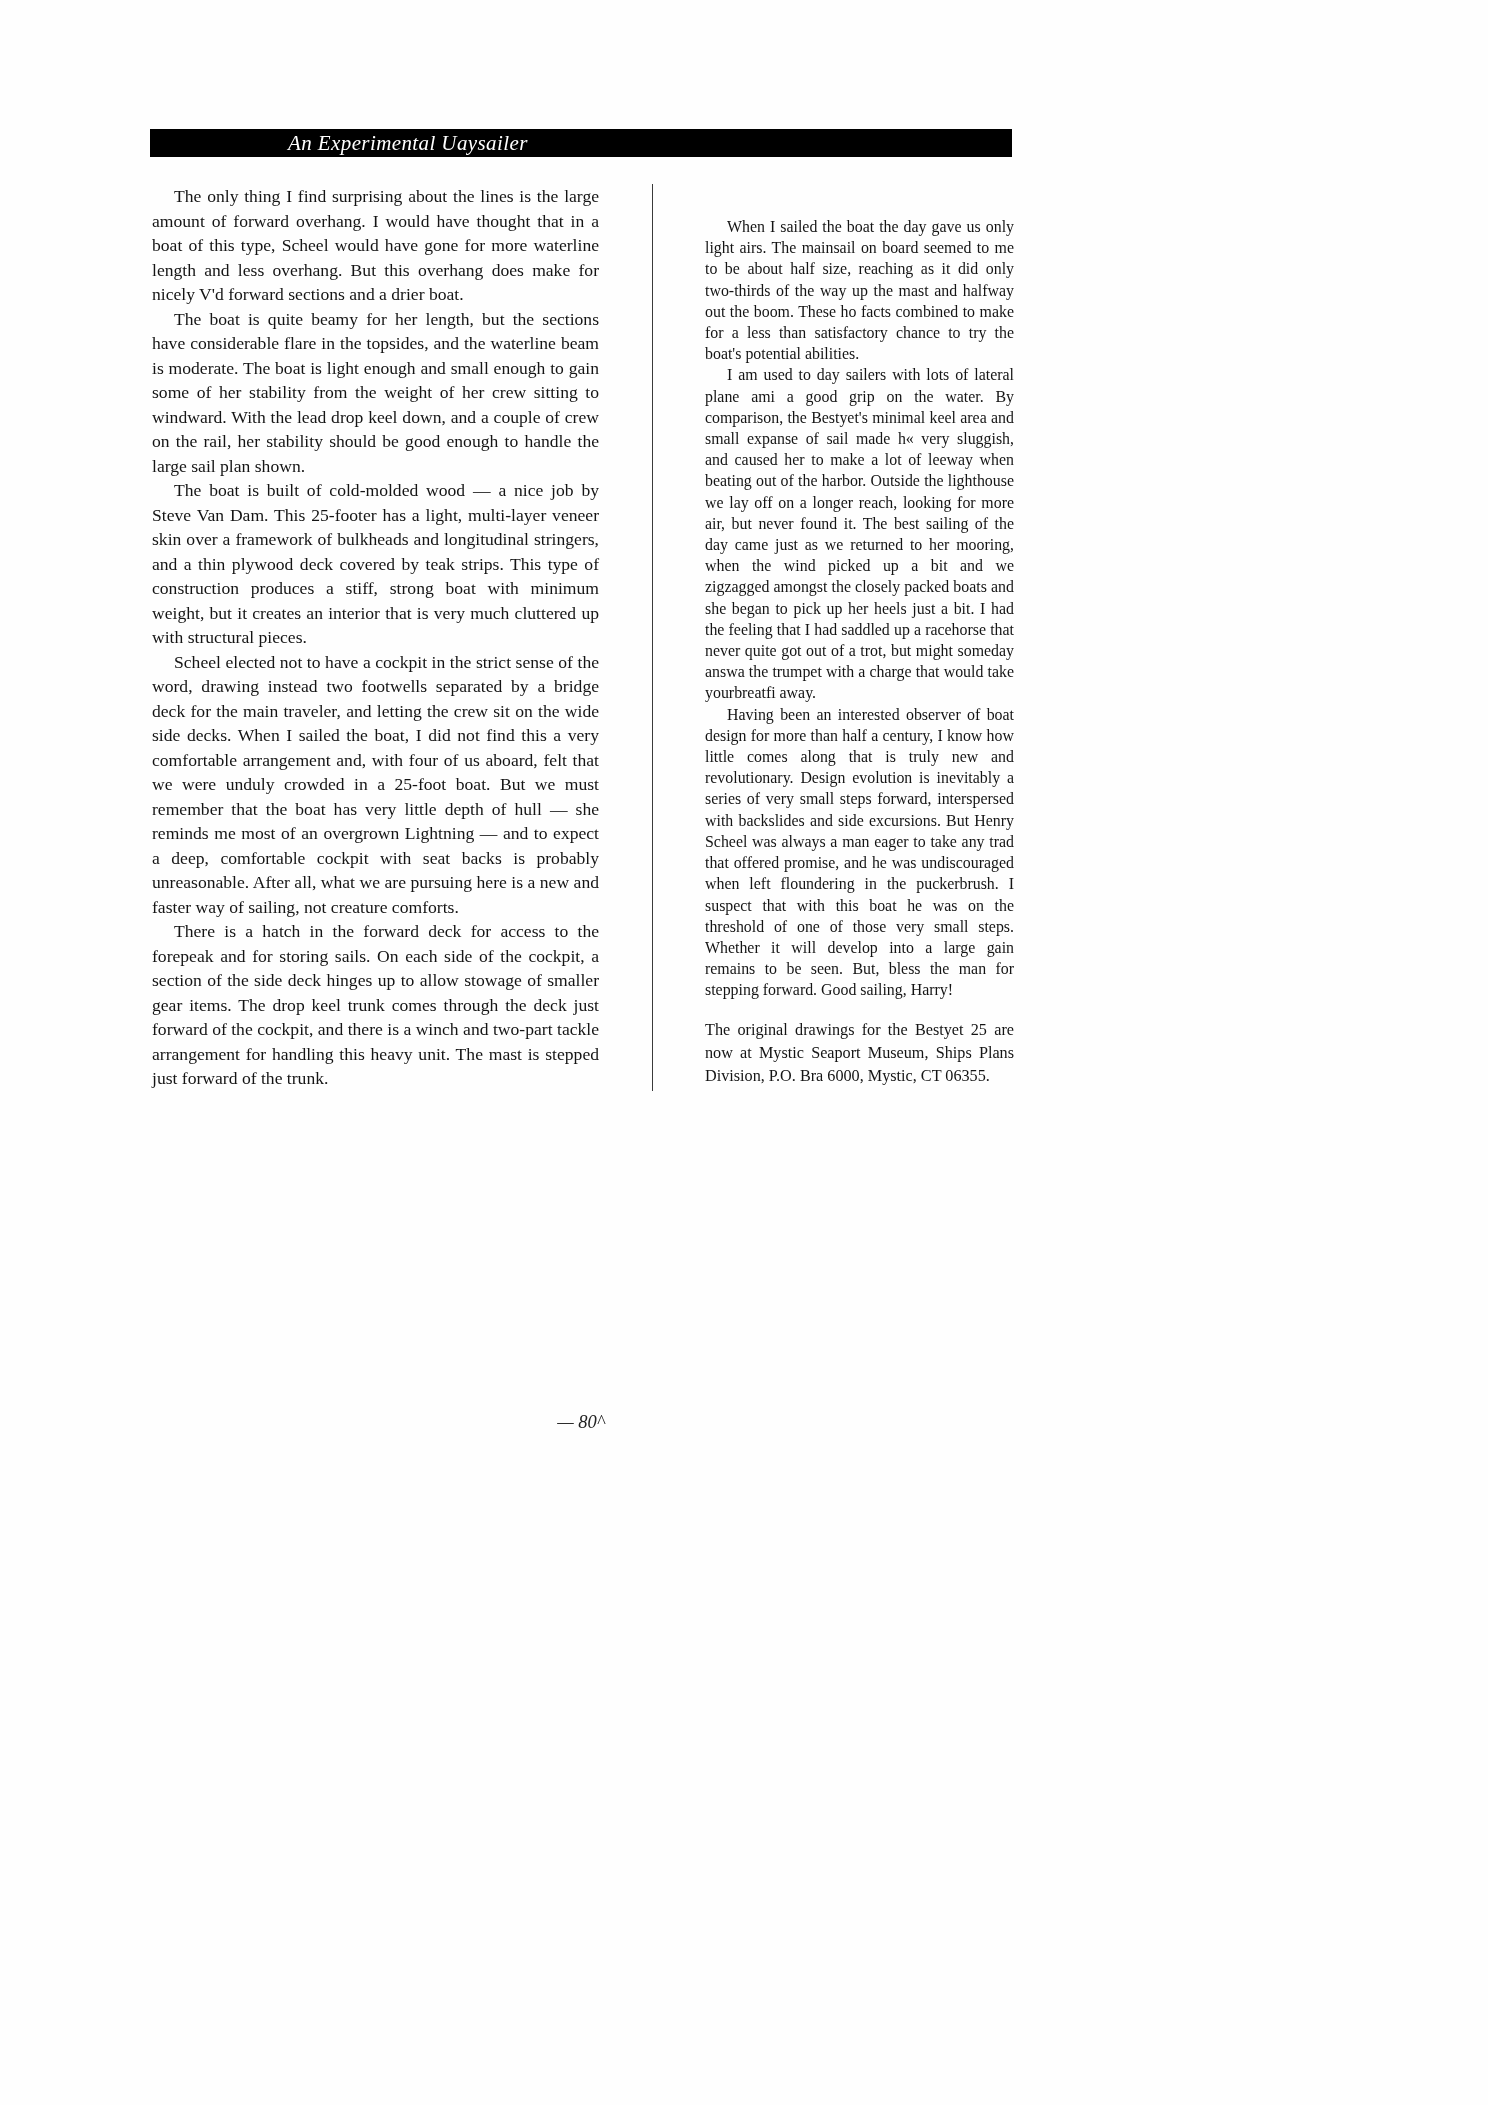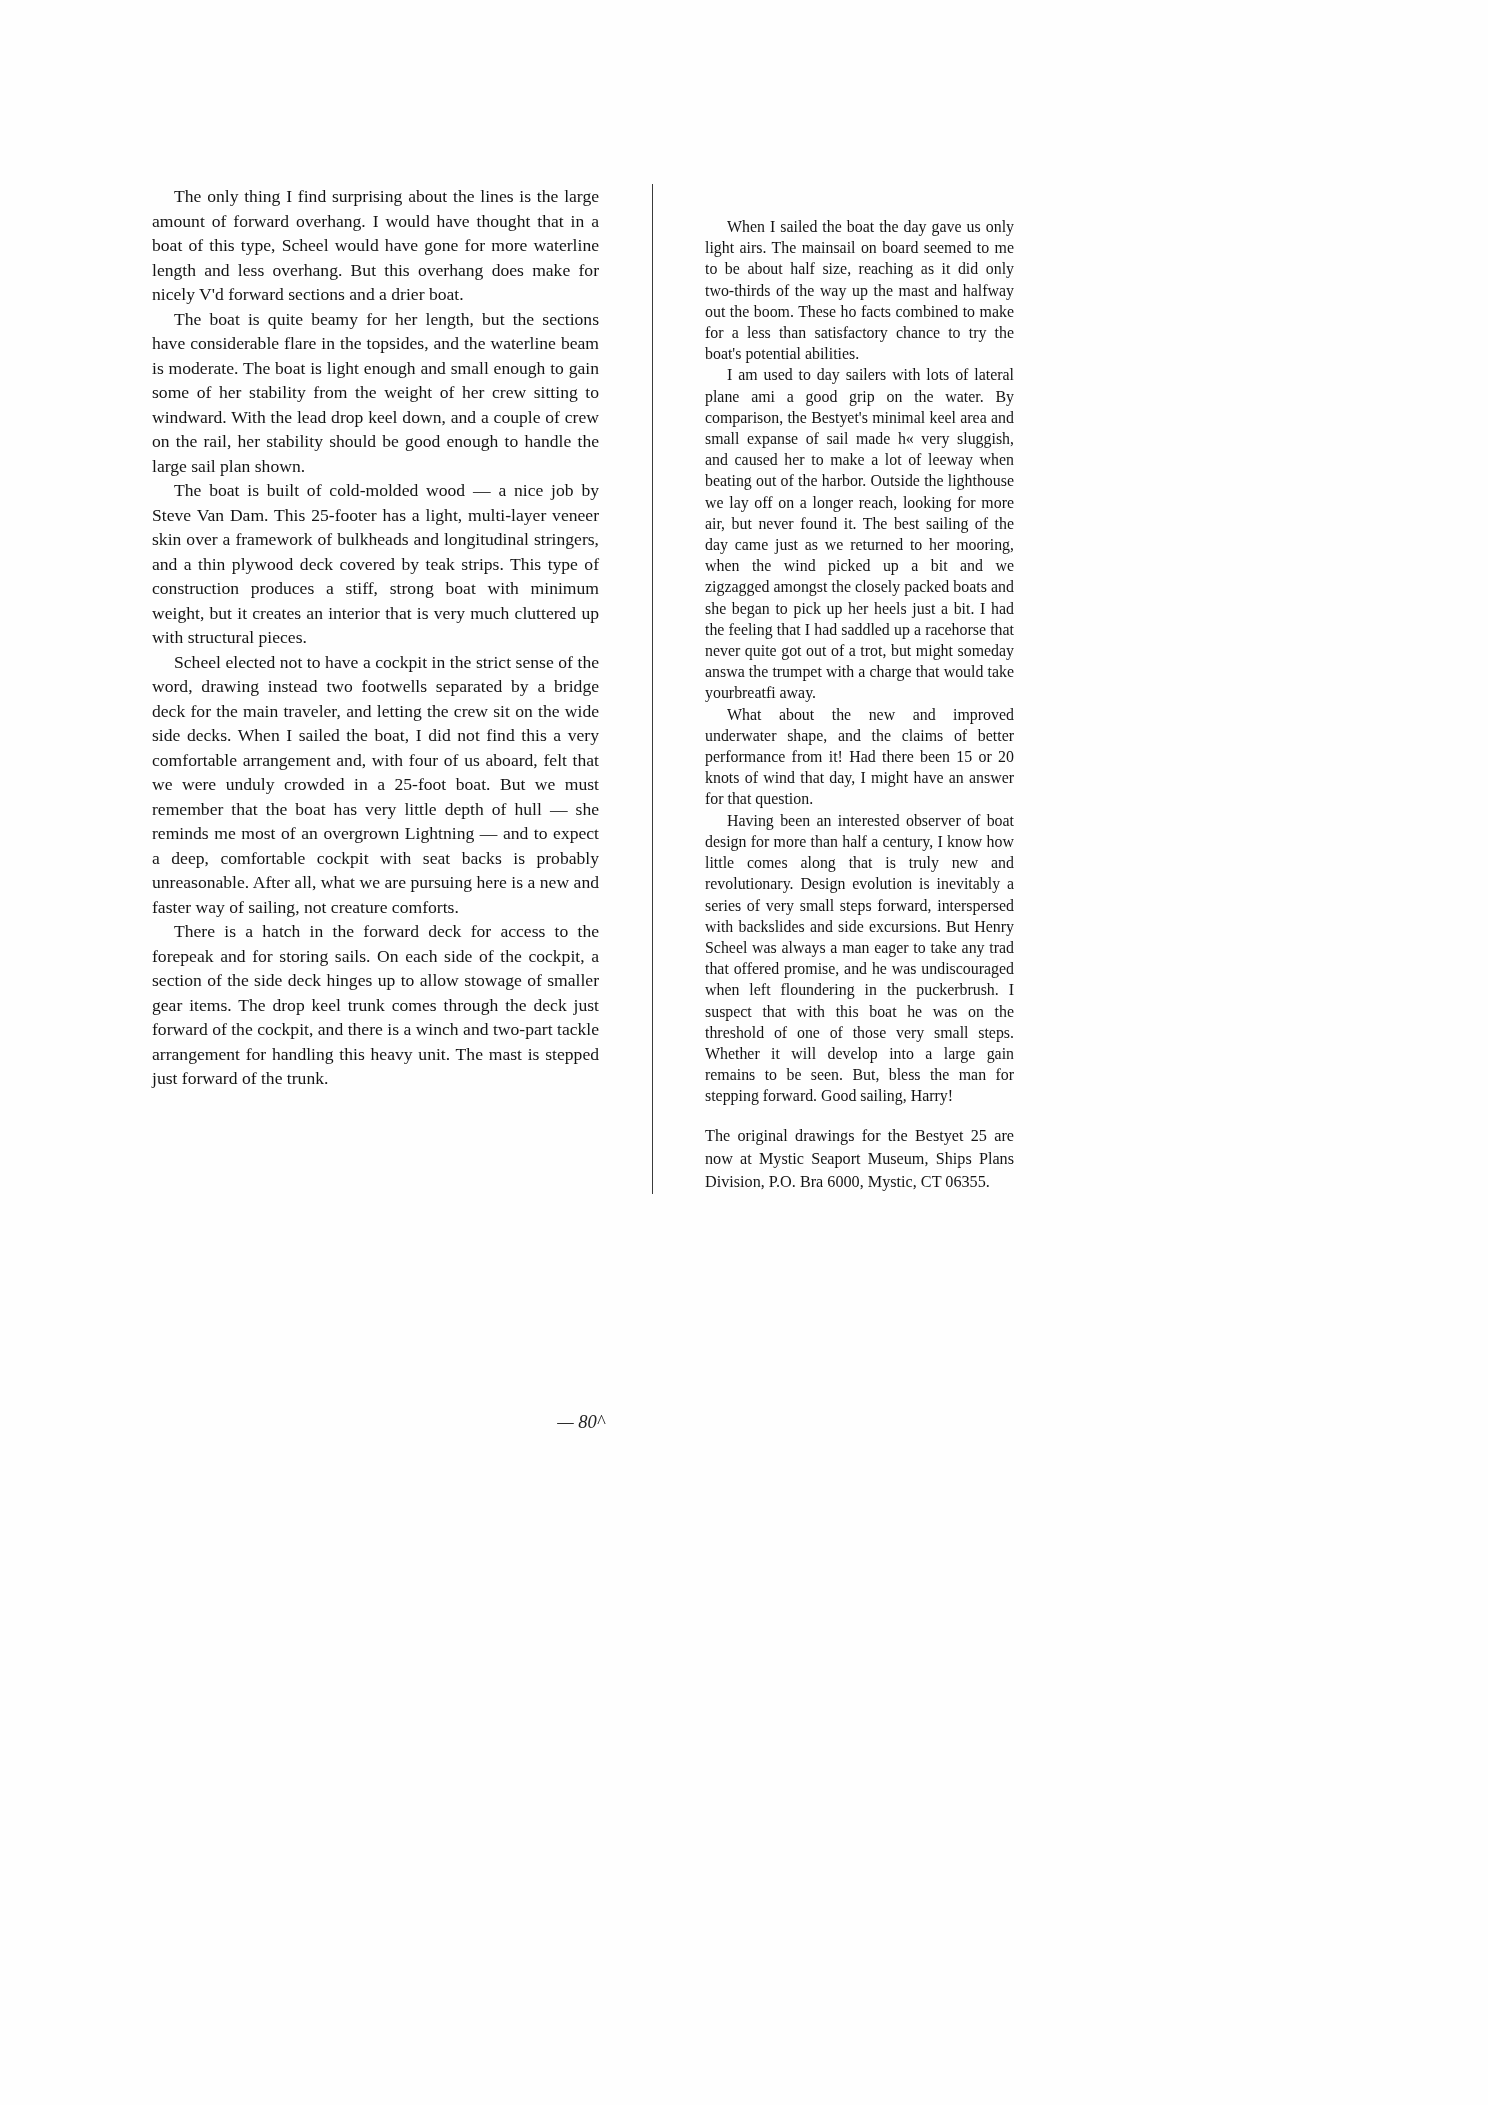--- a/index.html
+++ b/index.html
@@ -83,37 +83,39 @@
       font-style: italic;
       font-size: 18.5px;
       color: #222222;
     }
   </style>
 </head>
 <body>
 
 <div class="page">
 
+  <div class="header-bar">
+    <span class="header-title">An Experimental Uaysailer</span>
+  </div>
 
   <div class="content">
 
     <div class="col-left">
       <p>The only thing I find surprising about the lines is the large amount of forward overhang. I would have thought that in a boat of this type, Scheel would have gone for more waterline length and less overhang. But this overhang does make for nicely V'd forward sections and a drier boat.</p>
       <p>The boat is quite beamy for her length, but the sections have considerable flare in the topsides, and the waterline beam is moderate. The boat is light enough and small enough to gain some of her stability from the weight of her crew sitting to windward. With the lead drop keel down, and a couple of crew on the rail, her stability should be good enough to handle the large sail plan shown.</p>
       <p>The boat is built of cold-molded wood — a nice job by Steve Van Dam. This 25-footer has a light, multi-layer veneer skin over a framework of bulkheads and longitudinal stringers, and a thin plywood deck covered by teak strips. This type of construction produces a stiff, strong boat with minimum weight, but it creates an interior that is very much cluttered up with structural pieces.</p>
       <p>Scheel elected not to have a cockpit in the strict sense of the word, drawing instead two footwells separated by a bridge deck for the main traveler, and letting the crew sit on the wide side decks. When I sailed the boat, I did not find this a very comfortable arrangement and, with four of us aboard, felt that we were unduly crowded in a 25-foot boat. But we must remember that the boat has very little depth of hull — she reminds me most of an overgrown Lightning — and to expect a deep, comfortable cockpit with seat backs is probably unreasonable. After all, what we are pursuing here is a new and faster way of sailing, not creature comforts.</p>
       <p>There is a hatch in the forward deck for access to the forepeak and for storing sails. On each side of the cockpit, a section of the side deck hinges up to allow stowage of smaller gear items. The drop keel trunk comes through the deck just forward of the cockpit, and there is a winch and two-part tackle arrangement for handling this heavy unit. The mast is stepped just forward of the trunk.</p>
     </div>
 
     <div class="divider"></div>
 
     <div class="col-right">
       <p>When I sailed the boat the day gave us only light airs. The mainsail on board seemed to me to be about half size, reaching as it did only two-thirds of the way up the mast and halfway out the boom. These ho facts combined to make for a less than satisfactory chance to try the boat's potential abilities.</p>
       <p>I am used to day sailers with lots of lateral plane ami a good grip on the water. By comparison, the Bestyet's minimal keel area and small expanse of sail made h« very sluggish, and caused her to make a lot of leeway when beating out of the harbor. Outside the lighthouse we lay off on a longer reach, looking for more air, but never found it. The best sailing of the day came just as we returned to her mooring, when the wind picked up a bit and we zigzagged amongst the closely packed boats and she began to pick up her heels just a bit. I had the feeling that I had saddled up a racehorse that never quite got out of a trot, but might someday answa the trumpet with a charge that would take yourbreatfi away.</p>
-      <p>What about the new and improved underwater shape, and the claims of better performance from it! Had there been 15 or 20 knots of wind that day, I might have an answer for that question.</p>
       <p>Having been an interested observer of boat design for more than half a century, I know how little comes along that is truly new and revolutionary. Design evolution is inevitably a series of very small steps forward, interspersed with backslides and side excursions. But Henry Scheel was always a man eager to take any trad that offered promise, and he was undiscouraged when left floundering in the puckerbrush. I suspect that with this boat he was on the threshold of one of those very small steps. Whether it will develop into a large gain remains to be seen. But, bless the man for stepping forward. Good sailing, Harry!</p>
       <p class="footnote">The original drawings for the Bestyet 25 are now at Mystic Seaport Museum, Ships Plans Division, P.O. Bra 6000, Mystic, CT 06355.</p>
     </div>
 
   </div>
 
   <div class="page-number">— 80^</div>
 
 </div>
 

